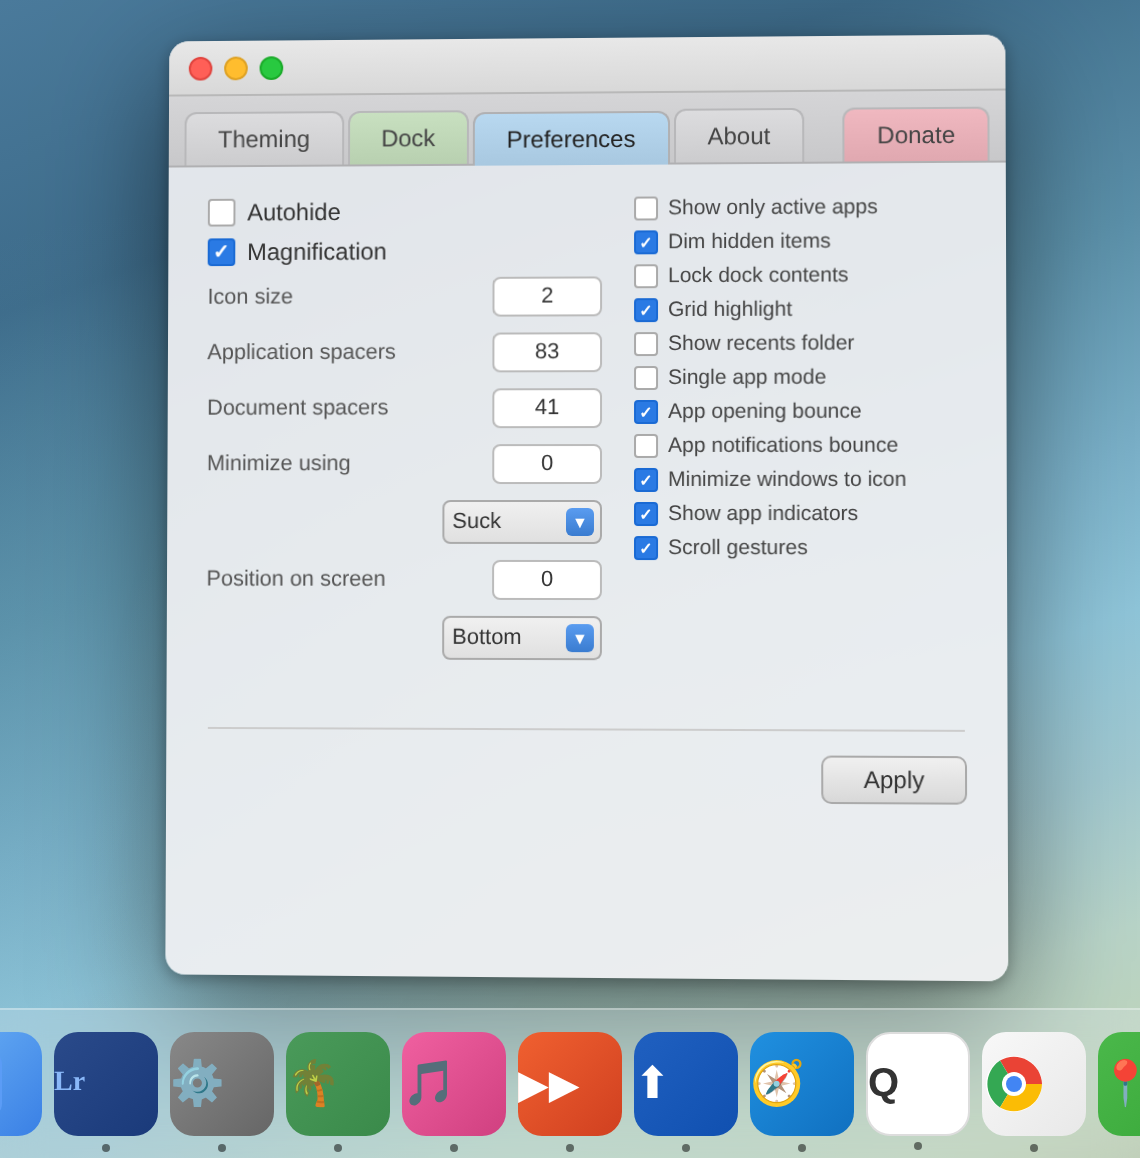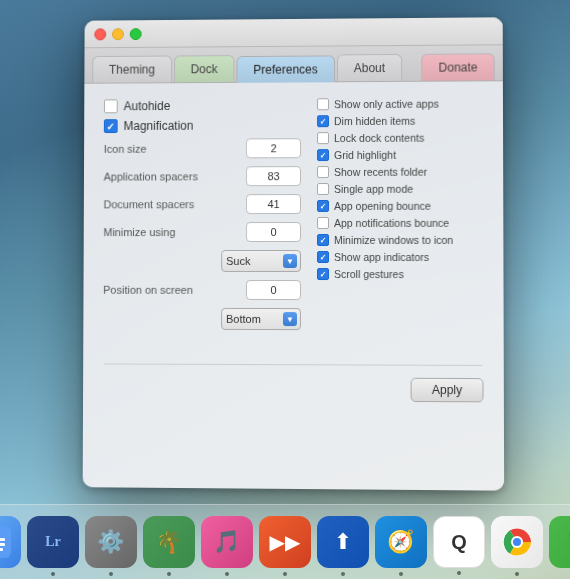--- a/index.html
+++ b/index.html
@@ -43,21 +43,20 @@
       gap: 6px;
       padding: 0 10px;
     }
 
     .dock-item {
       width: 52px;
       height: 52px;
       border-radius: 12px;
       display: flex;
       align-items: center;
-      justify-content: center;
       font-size: 28px;
       cursor: pointer;
       position: relative;
       flex-shrink: 0;
     }
 
     .dock-item::after {
       content: '';
       position: absolute;
       bottom: -8px;

